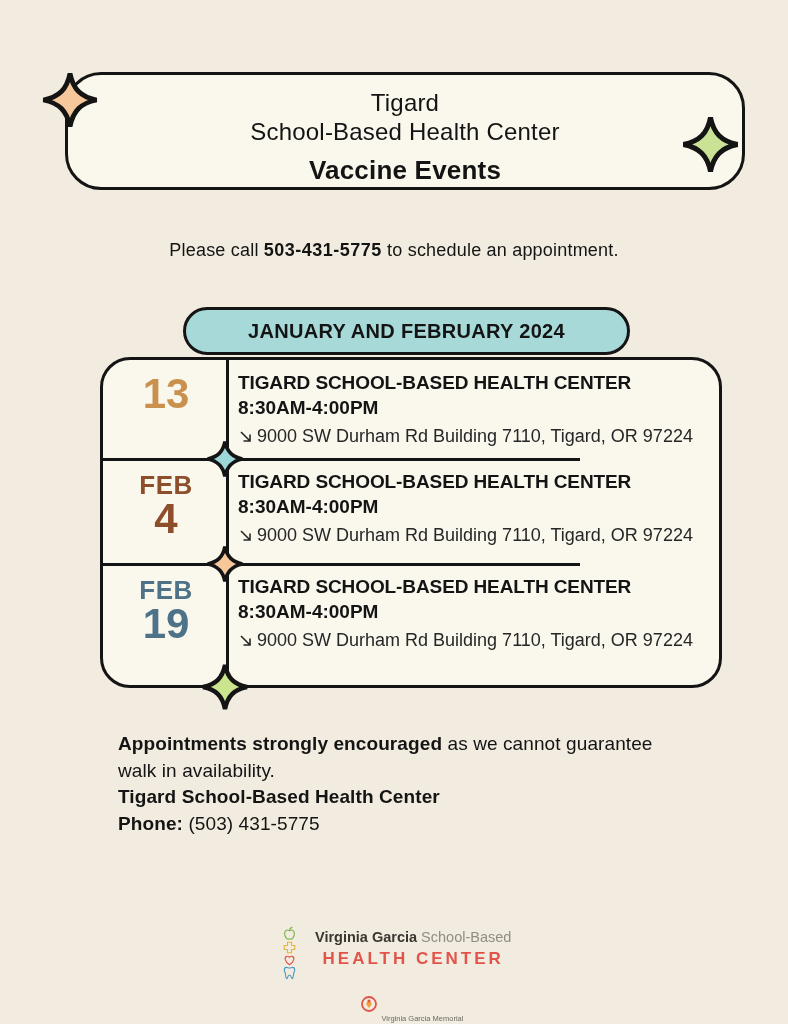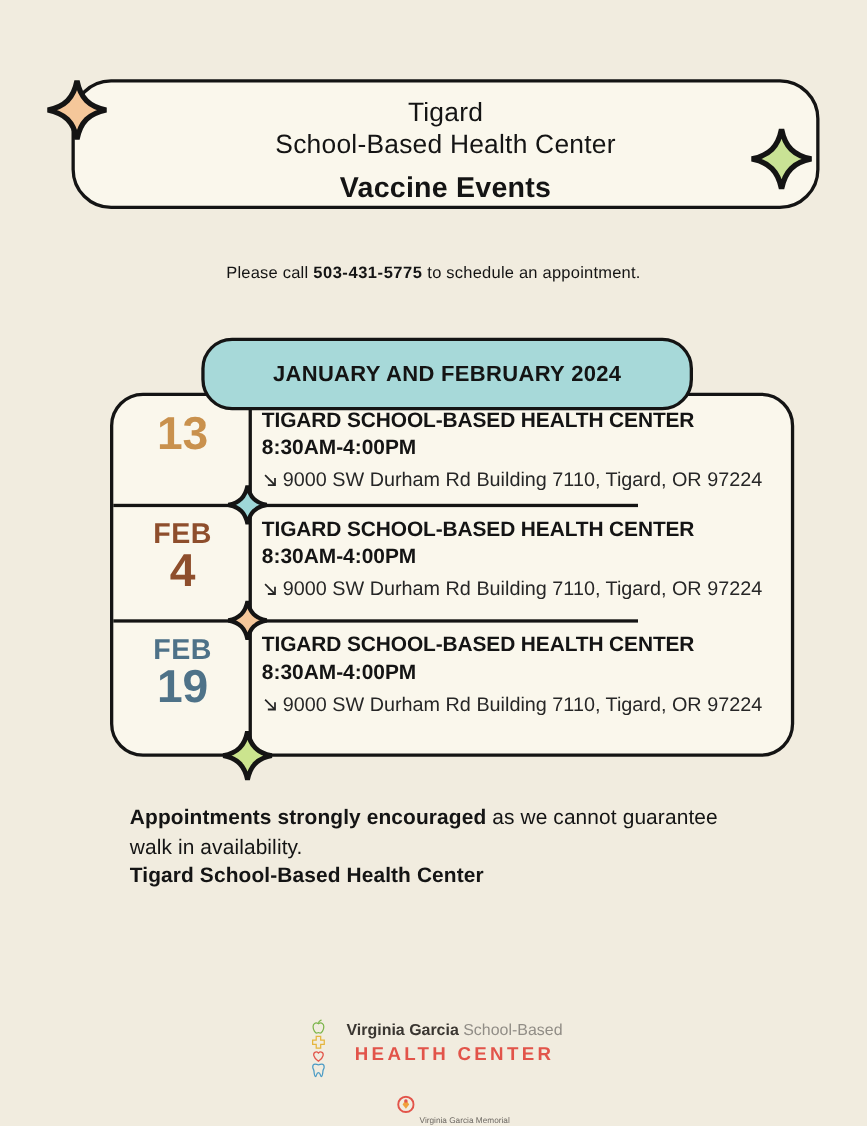--- a/index.html
+++ b/index.html
@@ -21,27 +21,27 @@
   .header-card .title-line { font-size:24px; line-height:29px; letter-spacing:.2px; }
   .header-card .subtitle   { font-size:26px; line-height:30px; font-weight:bold; margin-top:9px; letter-spacing:.2px; }
 
   
   .sparkle { position:absolute; z-index:5; }
   .sparkle svg { display:block; }
 
   
   .call-line {
     position:absolute; left:0; top:240px; width:100%;
-    text-align:center; font-size:15px; letter-spacing:.2px;
+    text-align:center; font-size:18px; letter-spacing:.2px;
   }
   .call-line b { letter-spacing:.5px; }
 
   
   .banner-pill {
-    position:absolute; left:183px; top:307px; width:447px; height:66px;
+    position:absolute; left:183px; top:307px; width:447px; height:48px;
     background:#a7d9d9; border:3px solid #141414; border-radius:28px;
     display:flex; align-items:center; justify-content:center;
     font-size:20px; font-weight:bold; letter-spacing:.3px; z-index:4;
   }
   .schedule-box {
     position:absolute; left:100px; top:357px; width:622px; height:331px;
     background:#faf7ec; border:3px solid #141414; border-radius:30px;
     z-index:3;
   }
   .vdivider { position:absolute; left:123px; top:0; bottom:0; width:3px; background:#141414; }
@@ -190,20 +190,23 @@
   </svg>
 </div>
 
 <div class="notes">
   <div class="nline">
     <b>Appointments strongly encouraged</b><span> as we cannot guarantee walk in availability.</span>
   </div>
   <div class="nline">
     <b>Tigard School-Based Health Center</b>
   </div>
+  <div class="nline">
+    <b>Phone:</b><span> (503) 431-5775</span>
+  </div>
 </div>
 
 <div class="footer-logo">
   <div class="icon-col">
     <svg width="13" height="15" viewBox="0 0 16 18">
       <path d="M8 5 C8.2 3 9.5 2 11 1.5" stroke="#7cb54b" stroke-width="1.4" fill="none" stroke-linecap="round"></path>
       <path d="M8 5.5 C4.5 3.5 2 5.5 2 9 C2 12.5 4.5 16 6 16 C7 16 7.3 15.4 8 15.4 C8.7 15.4 9 16 10 16 C11.5 16 14 12.5 14 9 C14 5.5 11.5 3.5 8 5.5 Z" stroke="#7cb54b" stroke-width="1.4" fill="none"></path>
     </svg>
     <svg width="13" height="13" viewBox="0 0 16 16">
       <path d="M5.5 1.5 h5 v4 h4 v5 h-4 v4 h-5 v-4 h-4 v-5 h4 Z" stroke="#e5b53e" stroke-width="1.4" fill="none"></path>

